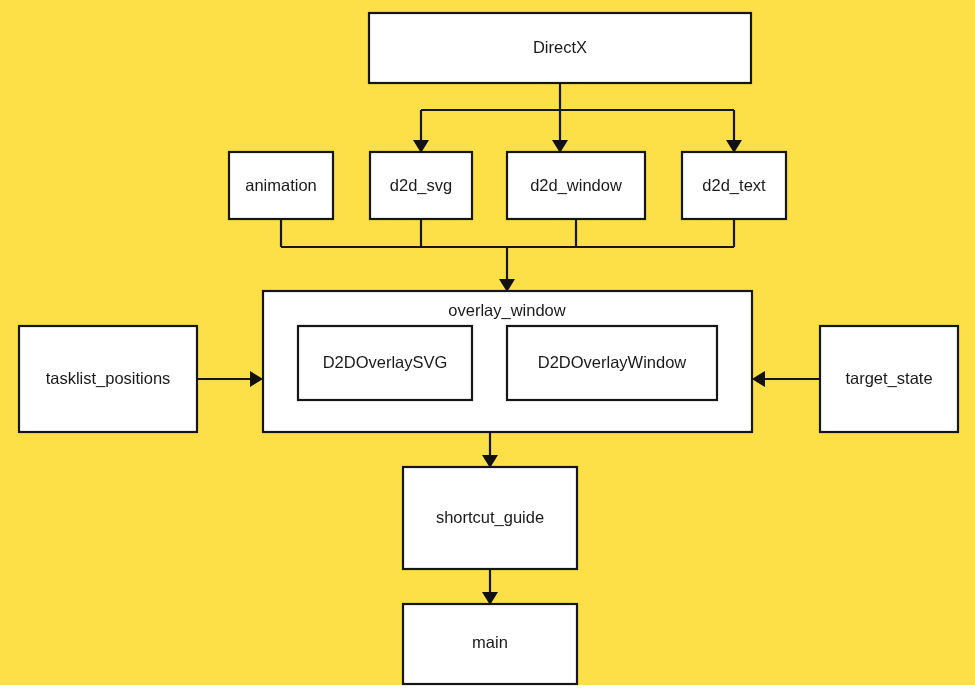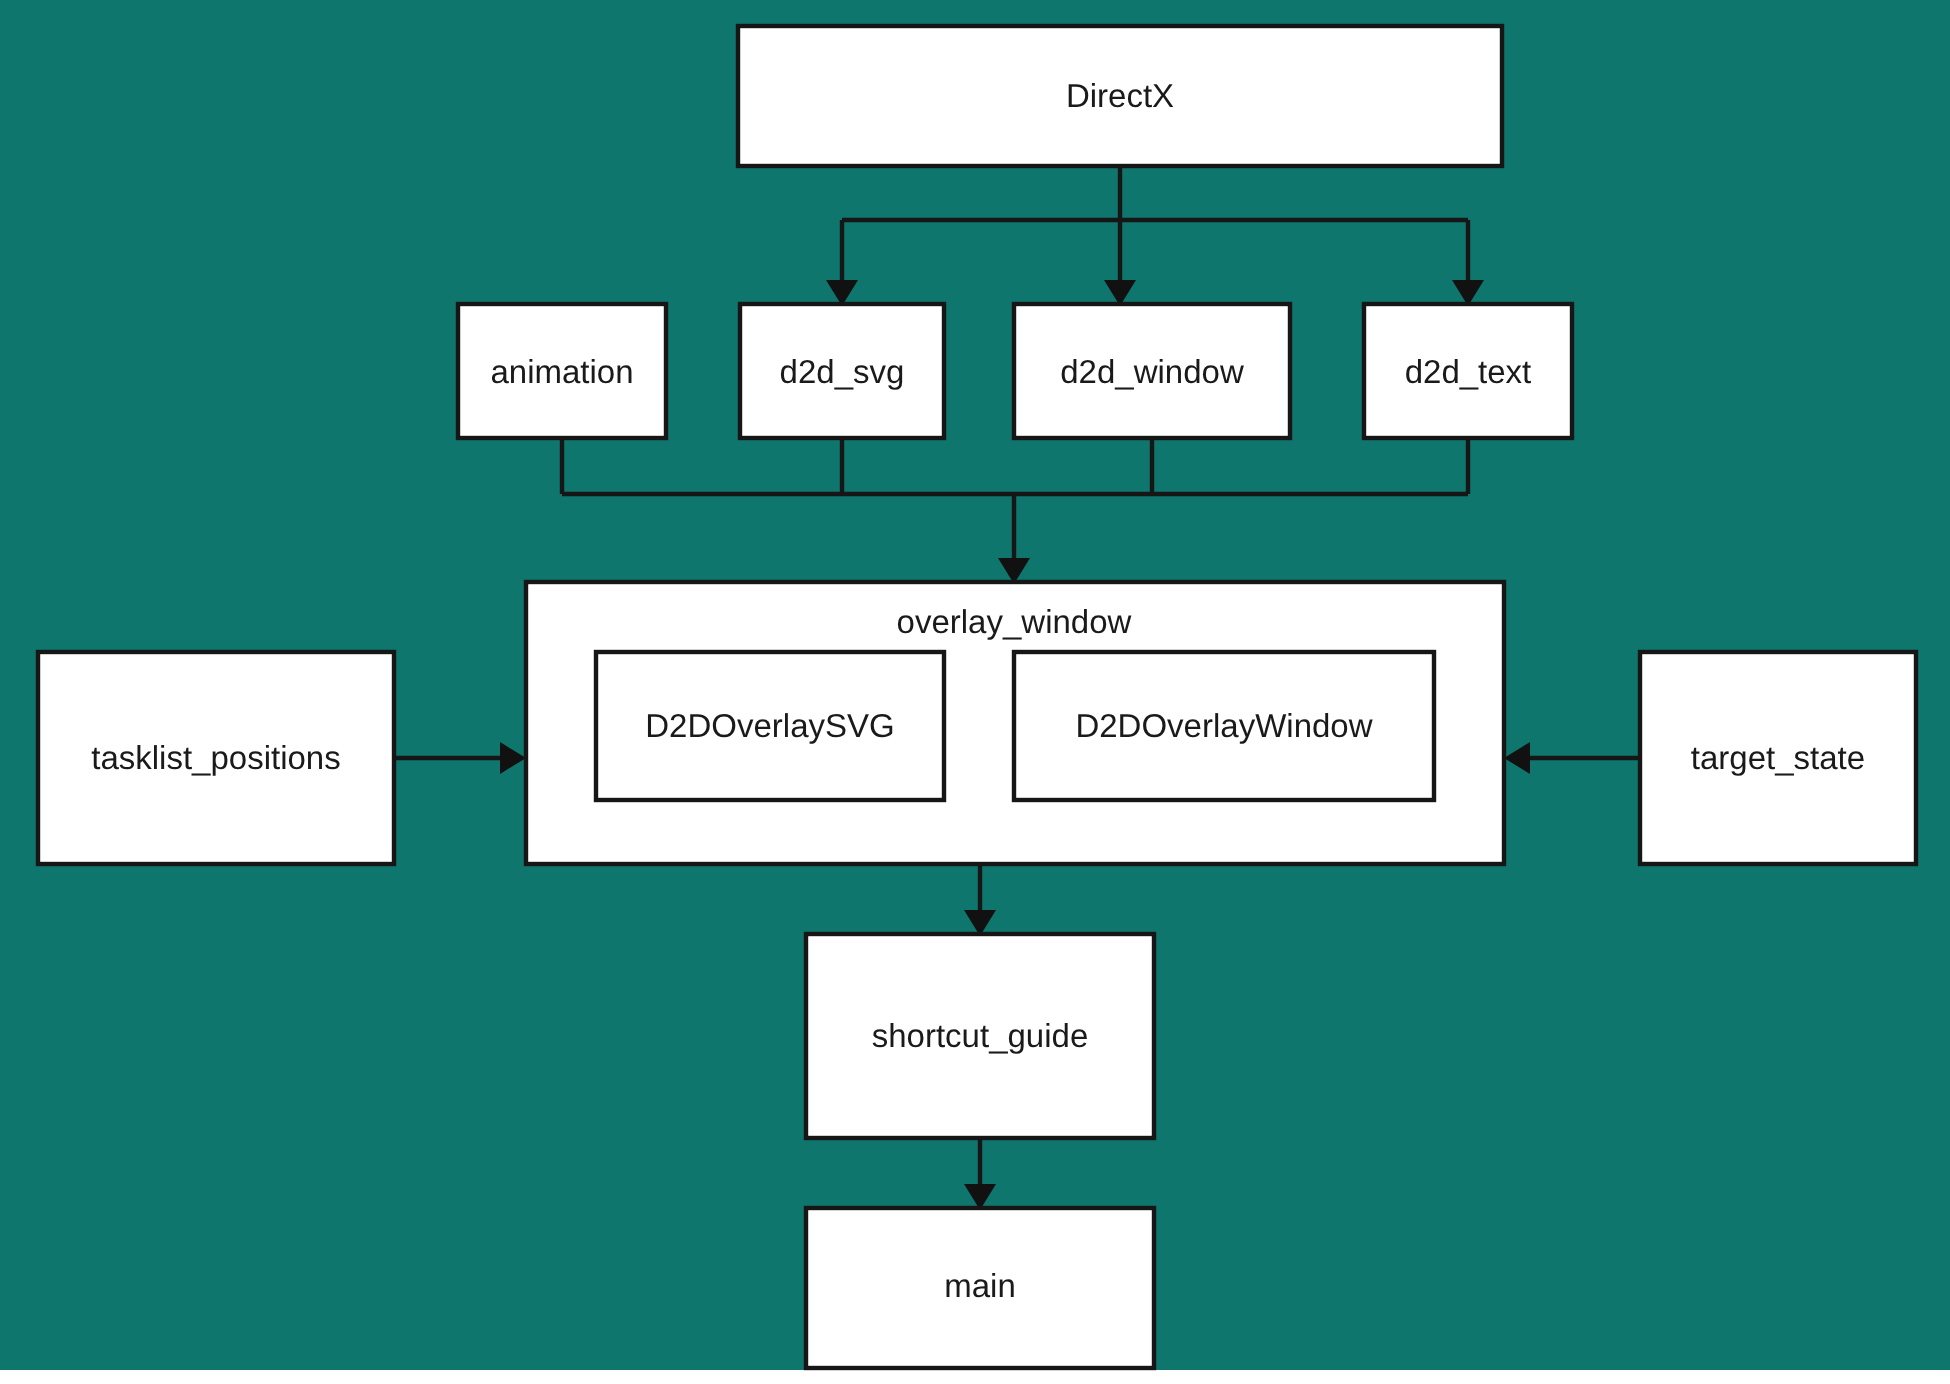--- a/index.html
+++ b/index.html
@@ -10,21 +10,21 @@
   body {
     width: 975px;
     height: 692px;
     font-family: "Liberation Sans", sans-serif;
     overflow: hidden;
   }
   #diagram-root {
     position: relative;
     width: 975px;
     height: 685px;
-    background: #0f766e;
+    background: #fde047;
   }
   svg.diagram {
     display: block;
     width: 975px;
     height: 692px;
   }
   .node-rect {
     fill: #ffffff;
     stroke: #161616;
     stroke-width: 2.2;

